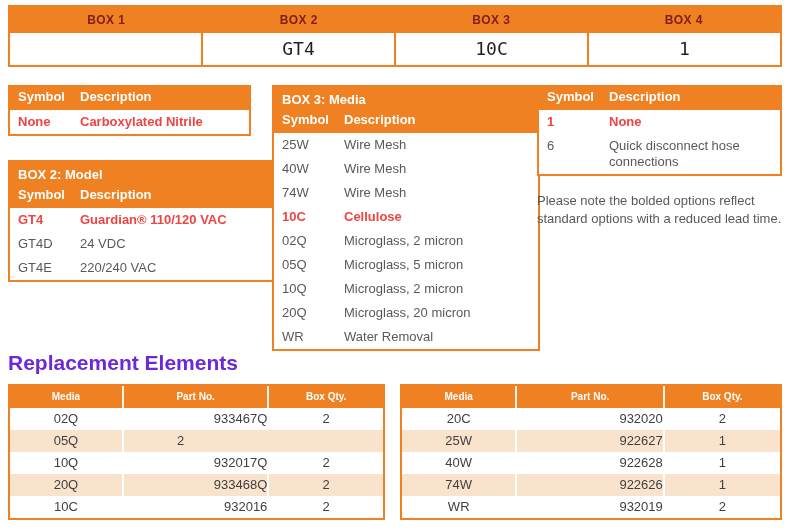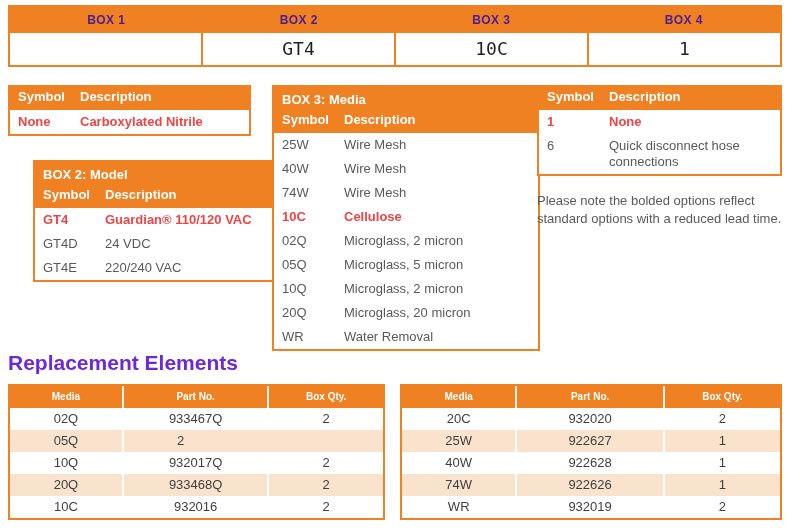--- a/index.html
+++ b/index.html
@@ -14,21 +14,21 @@
   }
   
   .order-table {
     position: absolute;
     left: 8px; top: 5px;
     width: 774px;
     border: 2px solid #EF8122;
   }
   .order-head { display: flex; background: #EF8122; }
   .order-head .ocell {
-    flex: 1; text-align: center; color: #4c1d95;
+    flex: 1; text-align: center; color: #7f1d1d;
     font-weight: bold; font-size: 12px; padding: 6px 0; letter-spacing: .4px;
   }
   .order-values { display: flex; background: #fff; }
   .order-values .ocell {
     flex: 1; text-align: center;
     font-family: "DejaVu Sans Mono", monospace;
     font-size: 18px; color: #231F20; padding: 5px 0 6px;
     min-height: 31px;
   }
   .order-values .ocell + .ocell { border-left: 2px solid #EF8122; }
@@ -41,21 +41,21 @@
     font-size: 13px;
   }
   .box-head { background: #EF8122; color: #fff; font-weight: bold; }
   .box-title { padding: 5px 8px 3px; font-size: 13px; }
   .box-cols { display: flex; padding: 2px 8px 6px; }
   .box-cols .sym { width: 54px; margin-right: 8px; flex-shrink: 0; }
   .box-row { display: flex; padding: 4px 8px; color: #58595B; line-height: 16px; }
   .box-row .sym { width: 54px; margin-right: 8px; flex-shrink: 0; }
   .box-row.bold { color: #ef4444; font-weight: bold; }
   #box1 { left: 8px;   top: 85px;  width: 243px; }
-  #box2 { left: 8px;   top: 160px; width: 292px; margin-left: 25px; }
+  #box2 { left: 8px;   top: 160px; width: 292px; }
   #box3 { left: 272px; top: 85px;  width: 268px; }
   #box4 { left: 537px; top: 85px;  width: 245px; }
 
   
   .note {
     position: absolute;
     left: 537px; top: 192px; width: 250px;
     font-size: 13px; color: #58595B; line-height: 1.35;
   }
 
@@ -68,21 +68,21 @@
   .re-table {
     position: absolute;
     top: 384px;
     border: 2px solid #EF8122;
     background: #fff;
   }
   #re-left  { left: 8px;   width: 377px; }
   #re-right { left: 400px; width: 382px; }
   .re-head { display: flex; background: #EF8122; color: #fff; font-weight: bold; font-size: 10px; }
   .re-head .c { padding: 5px 0 6px; text-align: center; }
-  .c1 { width: 30%; } .c2 { width: 39%; } .c3 { width: 31%; }
+  .c1 { width: 30%; } .c2 { width: 39%; text-align: right; } .c3 { width: 31%; }
   .re-head .c + .c { border-left: 2px solid rgba(255,255,255,.9); }
   .re-row { display: flex; font-size: 13px; color: #3F3F41; text-align: center; }
   .re-row .c { padding: 4px 0; line-height: 14px; }
   .re-row .c + .c { border-left: 2px solid #fff; }
   .re-body .re-row:nth-child(even) { background: #FAE3CC; }
 </style>
 </head>
 <body>
 
 <div class="page">

